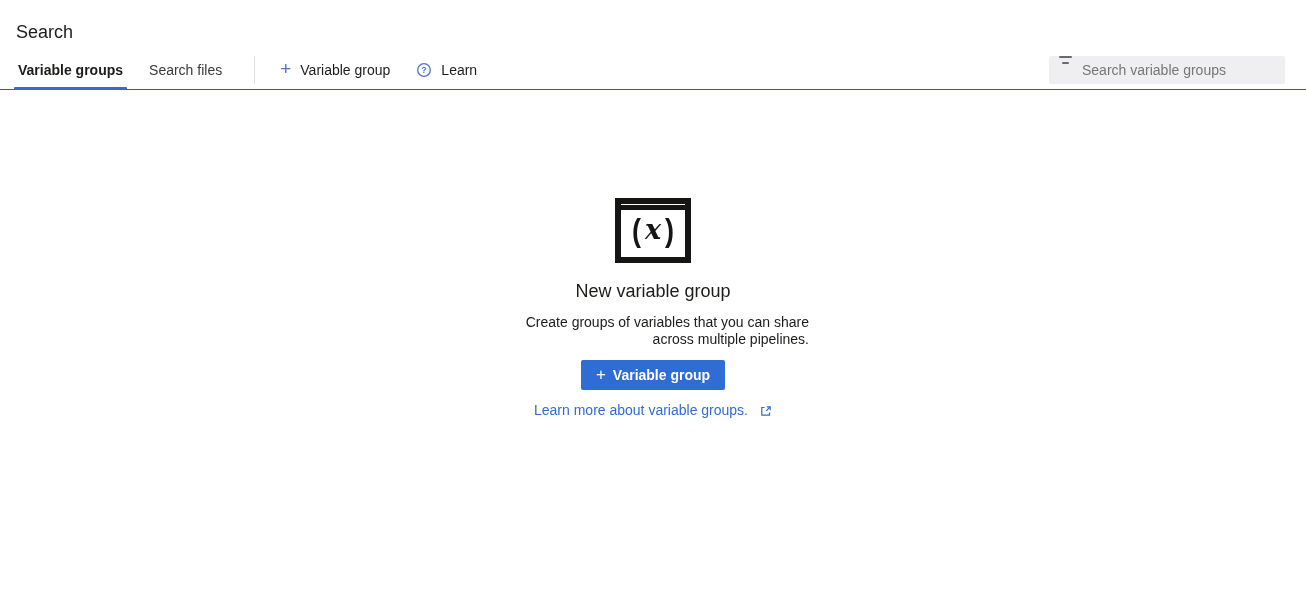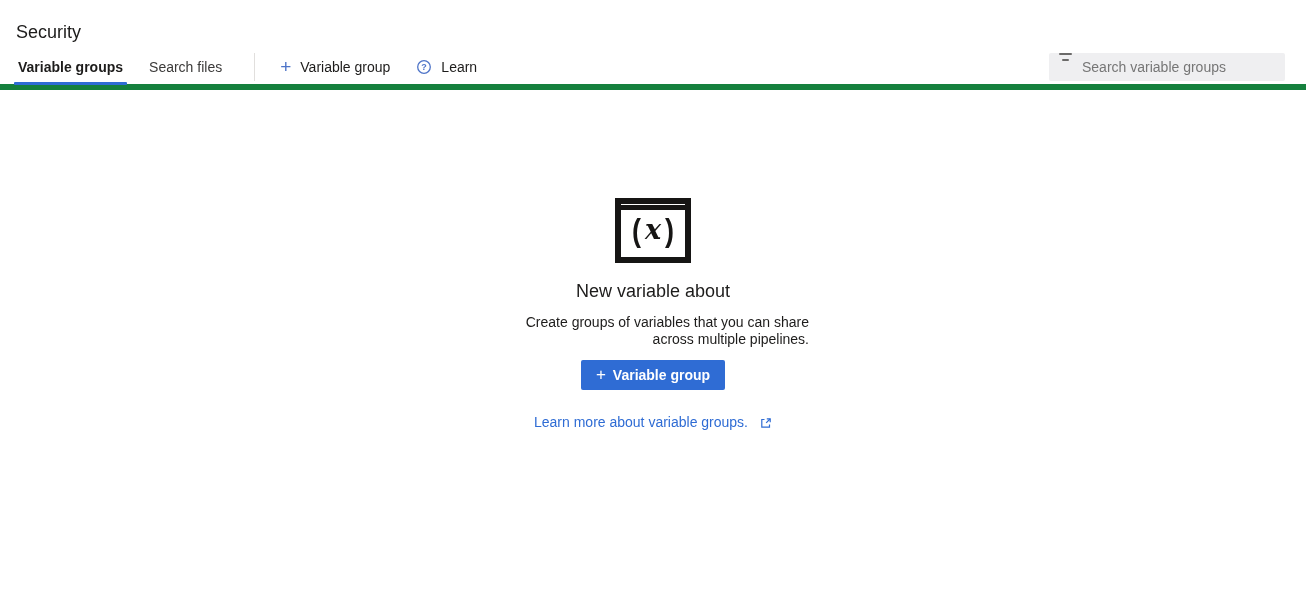--- a/index.html
+++ b/index.html
@@ -17,21 +17,21 @@
   .page-title {
     font-size: 18px; font-weight: 400; color: #1d1c1b;
     margin: 0; line-height: 24px;
   }
 
   
   .tabbar {
     display: flex; align-items: center;
     height: 40px;
     padding: 0 21px 0 14px;
-    border-bottom: 6px solid #15803d;
+    border-bottom: 1px solid #15803d;
     position: relative;
   }
   .tabs { display: flex; align-items: stretch; height: 100%; }
   .tab {
     position: relative;
     display: flex; align-items: center;
     padding: 0 4px; margin-right: 18px;
     font-size: 14px; color: #3b3a39;
     cursor: pointer; white-space: nowrap;
   }
@@ -119,32 +119,32 @@
     margin-top: 12px;
     display: flex; align-items: center; gap: 7px;
     height: 30px; padding: 0 15px;
     background: #2f6cd4; color: #ffffff;
     border: none; border-radius: 2px; cursor: pointer;
     font-family: "Liberation Sans", sans-serif;
     font-size: 14px; font-weight: 700;
   }
   .primary-btn .plus-white { font-size: 17px; font-weight: 400; line-height: 1; margin-top: -2px; }
   .learn-link {
-    margin-top: 24px;
+    margin-top: 12px;
     display: flex; align-items: center; gap: 12px;
     color: #2f6cd4; font-size: 14px;
     text-decoration: none; cursor: pointer;
   }
   .learn-link svg { display: block; margin-top: 1px; }
 </style>
 </head>
 <body>
 
 <div class="header">
-  <h1 class="page-title">Security</h1>
+  <h1 class="page-title">Search</h1>
 </div>
 
 <div class="tabbar">
   <div class="tabs">
     <div class="tab active">
       <span>Variable groups</span>
     </div>
     <div class="tab">
       <span>Search files</span>
     </div>
@@ -182,21 +182,21 @@
 
     <div class="vg-icon">
       <div class="vg-titlebar"></div>
       <div class="vg-body">
         <span class="vg-paren">(</span>
         <span class="vg-var">x</span>
         <span class="vg-paren">)</span>
       </div>
     </div>
 
-    <h2 class="empty-title">New variable about</h2>
+    <h2 class="empty-title">New variable group</h2>
 
     <p class="empty-desc">Create groups of variables that you can share across multiple pipelines.</p>
 
     <button class="primary-btn">
       <span class="plus-white">+</span>
       <span>Variable group</span>
     </button>
 
     <a class="learn-link">
       <span>Learn more about variable groups.</span>

